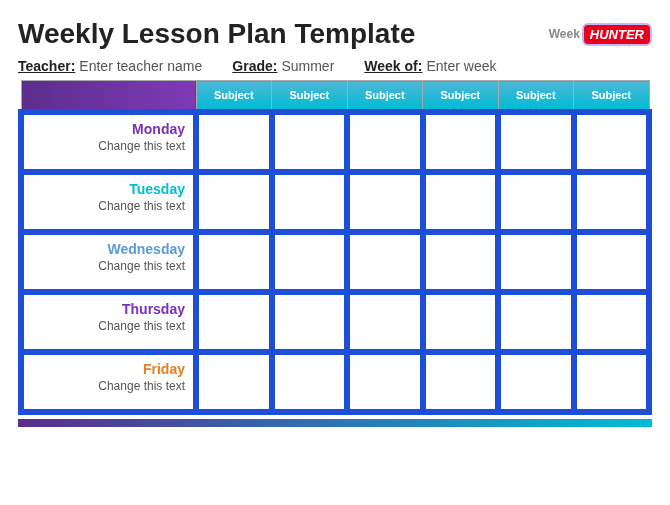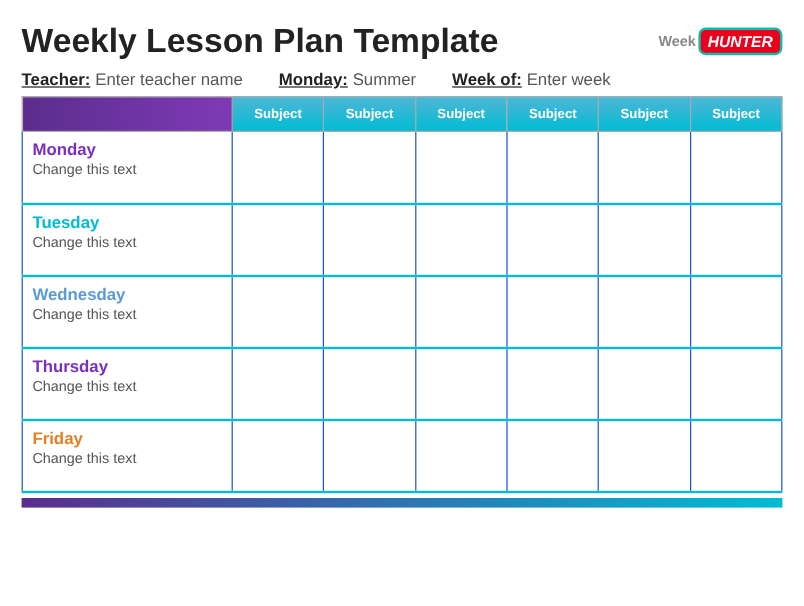--- a/index.html
+++ b/index.html
@@ -41,21 +41,21 @@
     .logo-hunter {
       background: #e8001c;
       color: #fff;
       font-size: 13px;
       font-weight: bold;
       padding: 2px 6px;
       border-radius: 6px;
       margin-left: 2px;
       font-style: italic;
       text-transform: uppercase;
-      border: 2px solid #14b8a6;
+      border: 2px solid #c4b5fd;
     }
     .meta-row {
       display: flex;
       align-items: center;
       gap: 0;
       font-size: 14px;
       color: #222;
       margin-bottom: 6px;
     }
     .meta-label { font-weight: bold; margin-right: 4px; text-decoration: underline; }
@@ -84,27 +84,28 @@
       width: 175px;
       text-align: left;
     }
     thead tr th.subj {
       background: linear-gradient(to bottom, #4db6d6, #00bcd4);
     }
     tbody tr {
       border-bottom: 2px solid #00bcd4;
     }
     tbody tr td {
-      border: 1px solid #1d4ed8;
+      border: 6px solid #1d4ed8;
       padding: 6px 8px;
       vertical-align: top;
       font-size: 12px;
       color: #444;
       min-height: 60px;
       height: 60px;
+      text-align: right;
     }
     tbody tr td:first-child {
       width: 175px;
     }
     .day-name {
       font-weight: bold;
       font-size: 14px;
       margin-bottom: 2px;
     }
     .monday .day-name { color: #7b2fbe; }
@@ -126,21 +127,21 @@
   <div class="header">
     <span class="title">Weekly Lesson Plan Template</span>
     <div class="logo">
       <span class="logo-slide">Week</span>
       <span class="logo-hunter">HUNTER</span>
     </div>
   </div>
   <div class="meta-row">
     <span class="meta-label">Teacher:</span>
     <span class="meta-value">Enter teacher name</span>
-    <span class="meta-label">Monday:</span>
+    <span class="meta-label">Grade:</span>
     <span class="meta-value">Summer</span>
     <span class="meta-label">Week of:</span>
     <span class="meta-value">Enter week</span>
   </div>
   <div class="table-container">
     <table>
       <thead>
         <tr>
           <th></th>
           <th class="subj">Subject</th>

